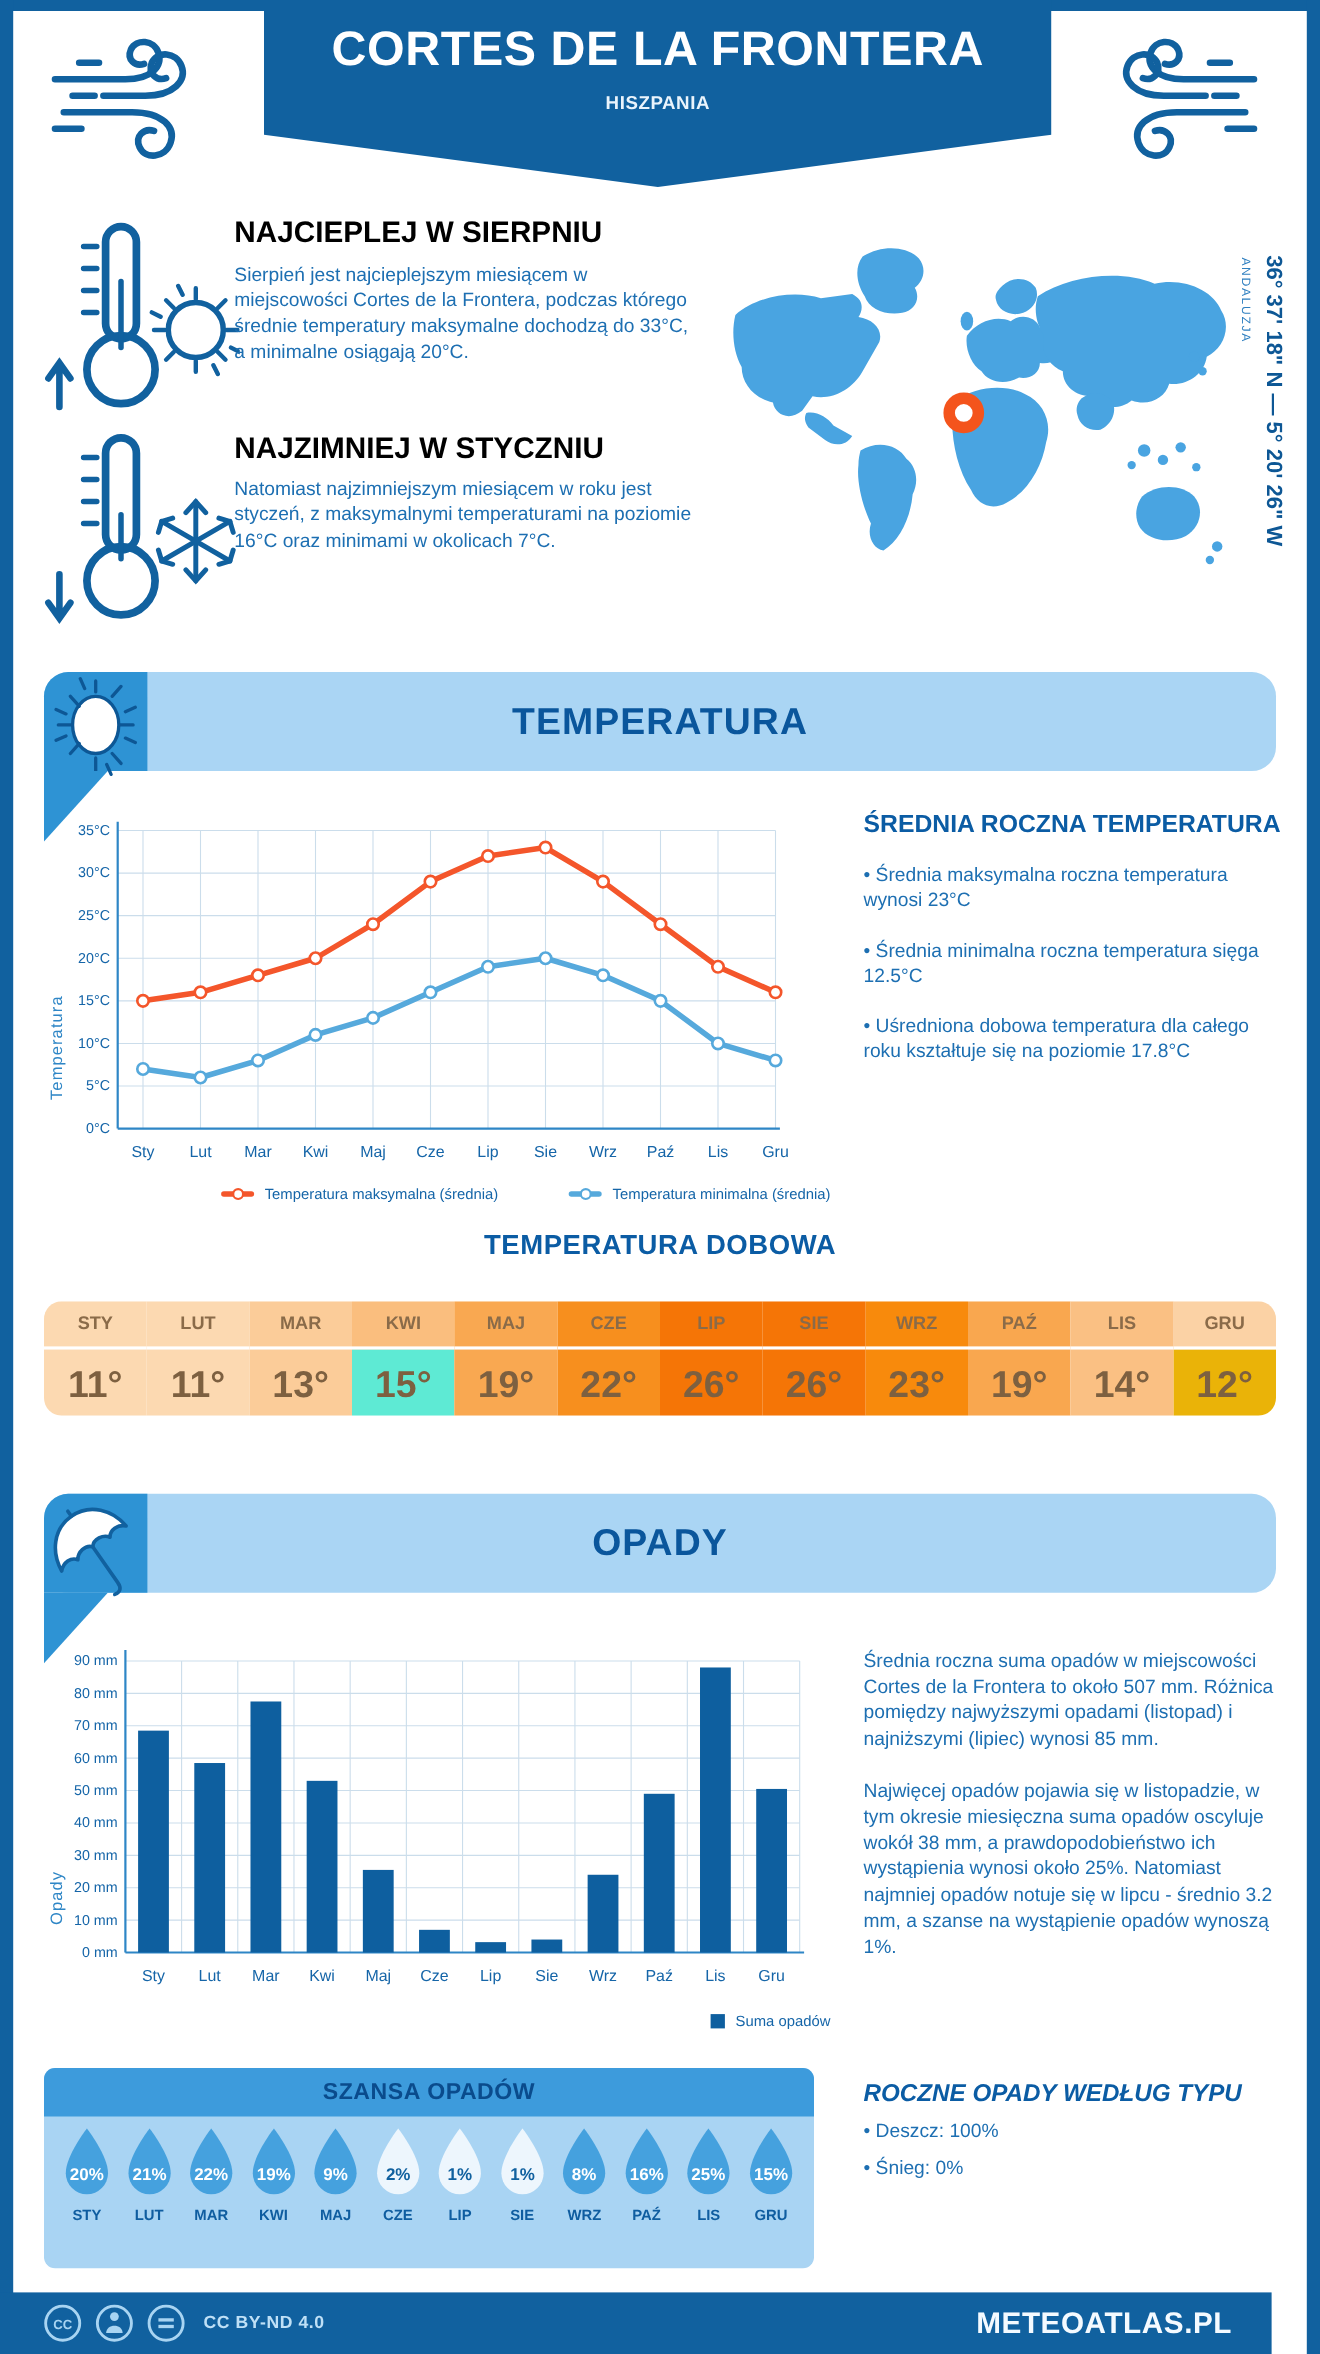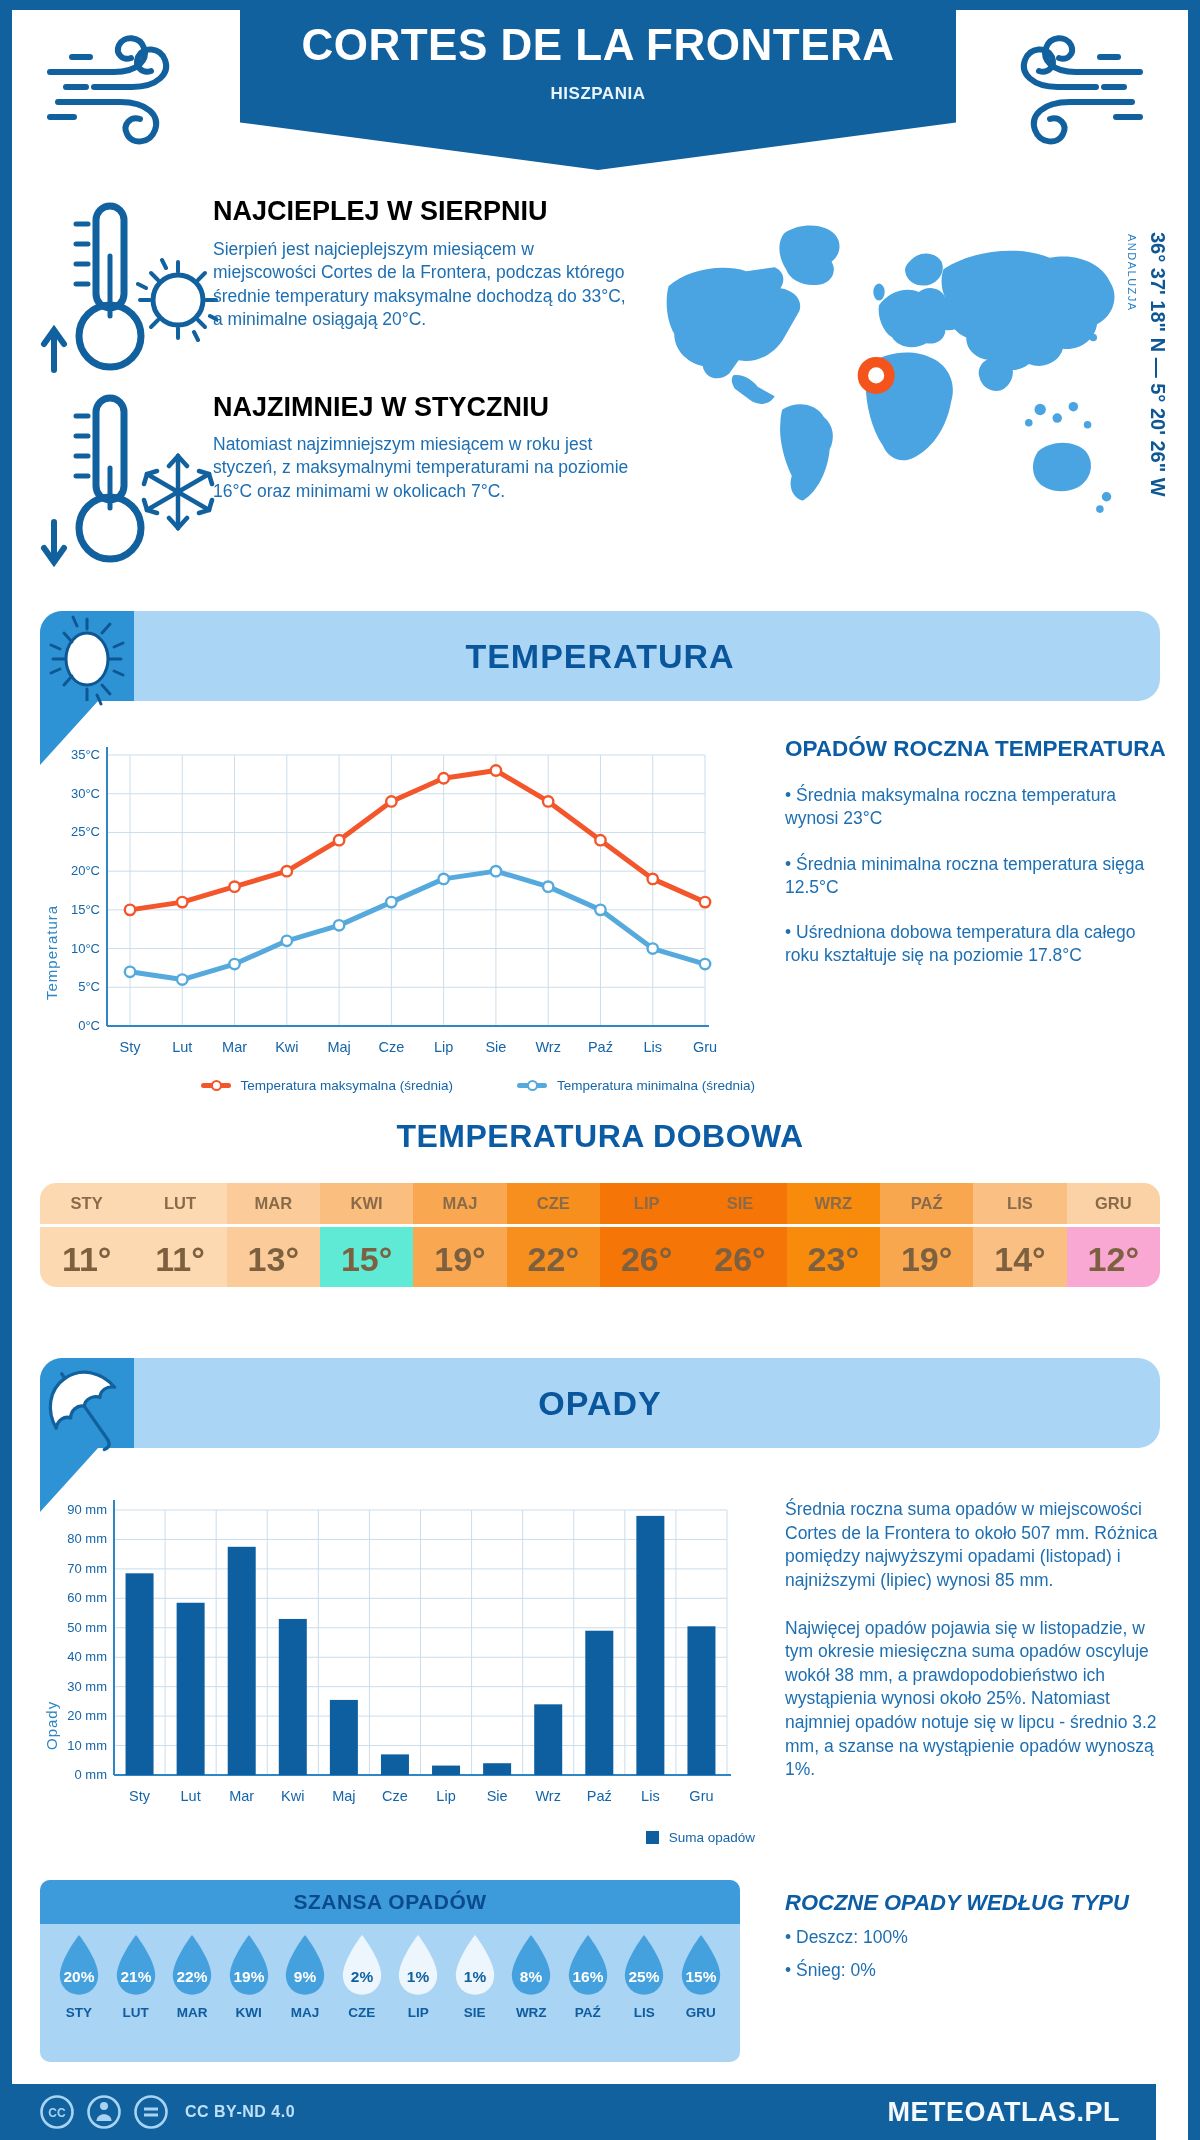--- a/index.html
+++ b/index.html
@@ -30,21 +30,21 @@
   .legend-item{display:flex;align-items:center;gap:10px;font-size:13.5px;color:#1565A8;}
   .legend-line{position:relative;width:30px;height:5px;border-radius:3px;}
   .legend-dot{position:absolute;left:10px;top:-3px;width:7px;height:7px;border-radius:50%;background:#fff;border:2px solid #888;}
   .legend-sq{width:13px;height:13px;}
   
   .col-title{font-size:22.5px;font-weight:700;color:#0B5CA4;}
   .bullet{font-size:17.5px;line-height:1.33;color:#1D6FB2;margin-top:22px;}
   .bullet.tight{margin-top:10px;}
   .para{font-size:17.5px;line-height:1.35;color:#1D6FB2;margin-top:24px;}
   .para:first-child{margin-top:0;}
-  .center-h{position:absolute;left:0;width:1200px;text-align:center;font-size:32px;font-weight:700;color:#0B5CA4;letter-spacing:.5px;}
+  .center-h{position:absolute;left:0;width:1200px;text-align:center;font-size:25px;font-weight:700;color:#0B5CA4;letter-spacing:.5px;}
   
   .dtable{position:absolute;left:40px;top:1183px;width:1120px;display:flex;border-radius:16px;overflow:hidden;}
   .dcol{flex:1;display:flex;flex-direction:column;}
   .dhead{height:41px;display:flex;align-items:center;justify-content:center;font-size:16.5px;font-weight:700;color:#8A6B49;border-bottom:3px solid #fff;}
   .dval{height:56px;display:flex;align-items:center;justify-content:center;font-size:34px;font-weight:700;color:#7D6040;padding-top:4px;}
   
   .chance{position:absolute;left:40px;top:1880px;width:700px;height:182px;background:#A9D4F3;border-radius:10px;}
   .chance-head{height:44px;background:#3D9BDC;border-radius:10px 10px 0 0;display:flex;align-items:center;justify-content:center;
                font-size:21px;font-weight:700;color:#0A4B8C;letter-spacing:.5px;}
   .drops{display:flex;justify-content:space-between;padding:10px 14px 0 14px;}
@@ -251,21 +251,21 @@
         <div class="legend-item">
           <div class="legend-line" style="background: rgb(86, 169, 220);">
             <div class="legend-dot" style="border-color: rgb(86, 169, 220);"></div>
           </div>
           <div>Temperatura minimalna (średnia)</div>
         </div>
       </div>
   </div>
 
   <div class="abs" style="left:785px;top:736px;width:385px;">
-    <div class="col-title">OPADÓW ROCZNA TEMPERATURA</div>
+    <div class="col-title">ŚREDNIA ROCZNA TEMPERATURA</div>
     <div id="annual-bullets">
         <div class="bullet">• Średnia maksymalna roczna temperatura wynosi 23°C</div>
         <div class="bullet">• Średnia minimalna roczna temperatura sięga 12.5°C</div>
         <div class="bullet">• Uśredniona dobowa temperatura dla całego roku kształtuje się na poziomie 17.8°C</div>
       </div>
   </div>
 
   <div class="center-h" style="top:1118px;">TEMPERATURA DOBOWA</div>
   <div id="daily-table" class="dtable">
       <div class="dcol">
@@ -307,21 +307,21 @@
       <div class="dcol">
         <div class="dhead" style="background: rgb(249, 167, 79);">PAŹ</div>
         <div class="dval" style="background: rgb(249, 167, 79);">19°</div>
       </div>
       <div class="dcol">
         <div class="dhead" style="background: rgb(250, 192, 131);">LIS</div>
         <div class="dval" style="background: rgb(250, 192, 131);">14°</div>
       </div>
       <div class="dcol">
         <div class="dhead" style="background: rgb(251, 210, 165);">GRU</div>
-        <div class="dval" style="background: #f9a8d4;">12°</div>
+        <div class="dval" style="background: #eab308;">12°</div>
       </div>
     </div>
 
   <div class="sec-banner" style="top:1358px;">
     <div class="sec-title">OPADY</div>
     <div class="sec-icon">
       <svg width="94" height="104" viewBox="0 0 100 110" style="overflow:visible">
         <g transform="rotate(-35 50 55)">
           <path d="M50 14 C28 14 14 32 12 52 C18 46 27 46 31 52 C35 46 45 44 50 50 C55 44 65 46 69 52 C73 46 82 46 88 52 C86 32 72 14 50 14 Z" fill="#fff" stroke="#11619F" stroke-width="3.5" stroke-linejoin="round"></path>
           <path d="M50 50 L50 92 q0 10 -9 8" fill="none" stroke="#11619F" stroke-width="3.5" stroke-linecap="round"></path>

